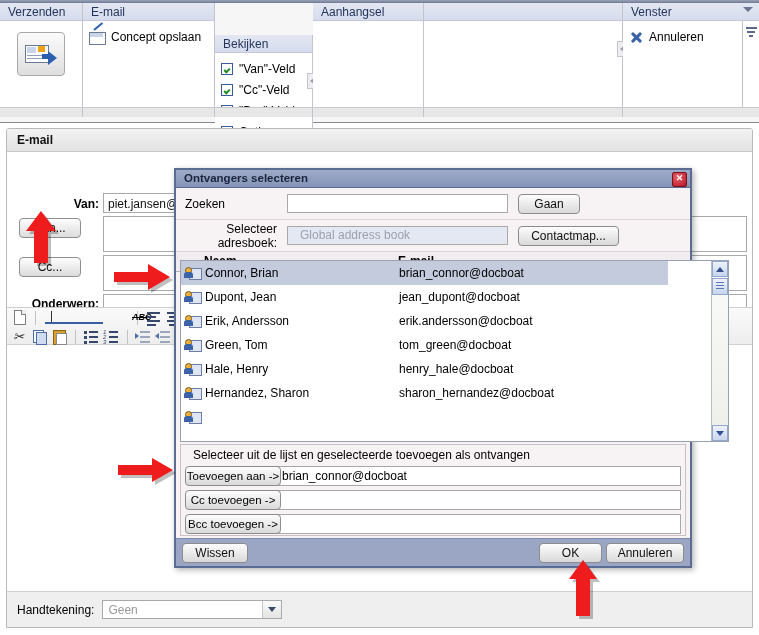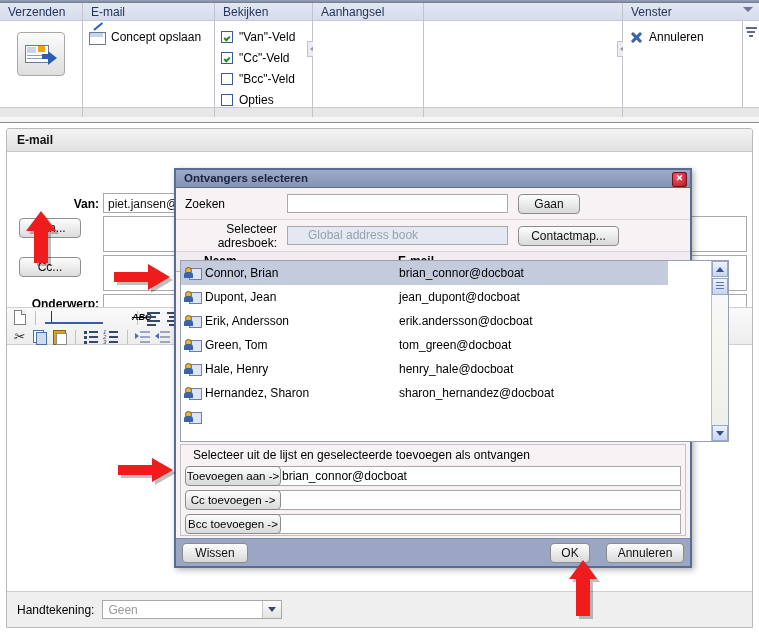--- a/index.html
+++ b/index.html
@@ -230,21 +230,21 @@
     border:1px solid #7e0f19; border-radius:2px;
     color:#fff; font-size:9px; line-height:11px; text-align:center; font-weight:bold;
   }
   .dlg-search-row{
     height:31px; display:flex; align-items:center; padding-left:9px;
     background:#f7f2f4; border-bottom:1px solid #ded3d8; gap:10px;
   }
   .dlg-lbl{ font-size:12px; }
   .dlg-input{
     background:#fff; border:1px solid #a9a9a9; height:19px; box-sizing:border-box;
-    font-size:12px; padding:1px 20px; line-height:15px;
+    font-size:12px; padding:1px 12px; line-height:15px;
     font-family:"Liberation Sans", sans-serif;
   }
   .dlg-input.readonly{ background:#e4e8f2; color:#9aa0b0; }
   .dlg-btn{
     background: linear-gradient(#fdfdfd,#d9d9d9);
     border:1px solid #8c8c8c; border-radius:4px;
     height:20px; line-height:18px; text-align:center; font-size:12px;
     box-sizing:border-box; color:#111; padding:0 6px;
   }
   .list-head{
@@ -351,21 +351,21 @@
             <span class="ico16 ico-draft">
               <span class="b"></span>
                 <span class="f"></span>
                 <span class="p"></span>
             </span>
             <span class="lbl">Concept opslaan</span>
           </div>
         </div>
       </div>
 
-      <div class="rgroup" style="width:98px;">
+      <div class="rgroup" style="width:98px;margin-top:32px;">
         <div class="rgroup-title">Bekijken</div>
         <div class="rgroup-body">
           <div class="rowitem">
             <span class="chk on"></span>
             <span class="lbl">"Van"-Veld</span>
           </div>
           <div class="rowitem">
             <span class="chk on"></span>
             <span class="lbl">"Cc"-Veld</span>
           </div>
@@ -648,21 +648,21 @@
       <span class="ainput"></span>
     </div>
     <div class="addrow" style="top:342px; border-bottom:1px solid #c9bfc5;">
       <span class="abtn">Bcc toevoegen -&gt;</span>
       <span class="ainput"></span>
     </div>
 
     <div class="dlg-footer">
       <span class="dlg-btn" style="width:66px;">Wissen</span>
       <span style="flex:1"></span>
-      <span class="dlg-btn" style="width:40px; margin-right:16px;">OK</span>
+      <span class="dlg-btn" style="width:63px; margin-right:4px;">OK</span>
       <span class="dlg-btn" style="width:78px;">Annuleren</span>
     </div>
   </div>
 
   <div class="arrow" style="left:22px; top:208px;">
     <svg width="38" height="58" viewBox="0 0 38 58">
       <g transform="translate(3,3)">
         <path d="M16 0 L31 20 L23 20 L23 52 L9 52 L9 20 L1 20 Z" fill="#000" opacity="0.25" transform="translate(3,3)"></path>
         <path d="M16 0 L31 20 L23 20 L23 52 L9 52 L9 20 L1 20 Z" fill="#ee1c1c"></path>
       </g>

